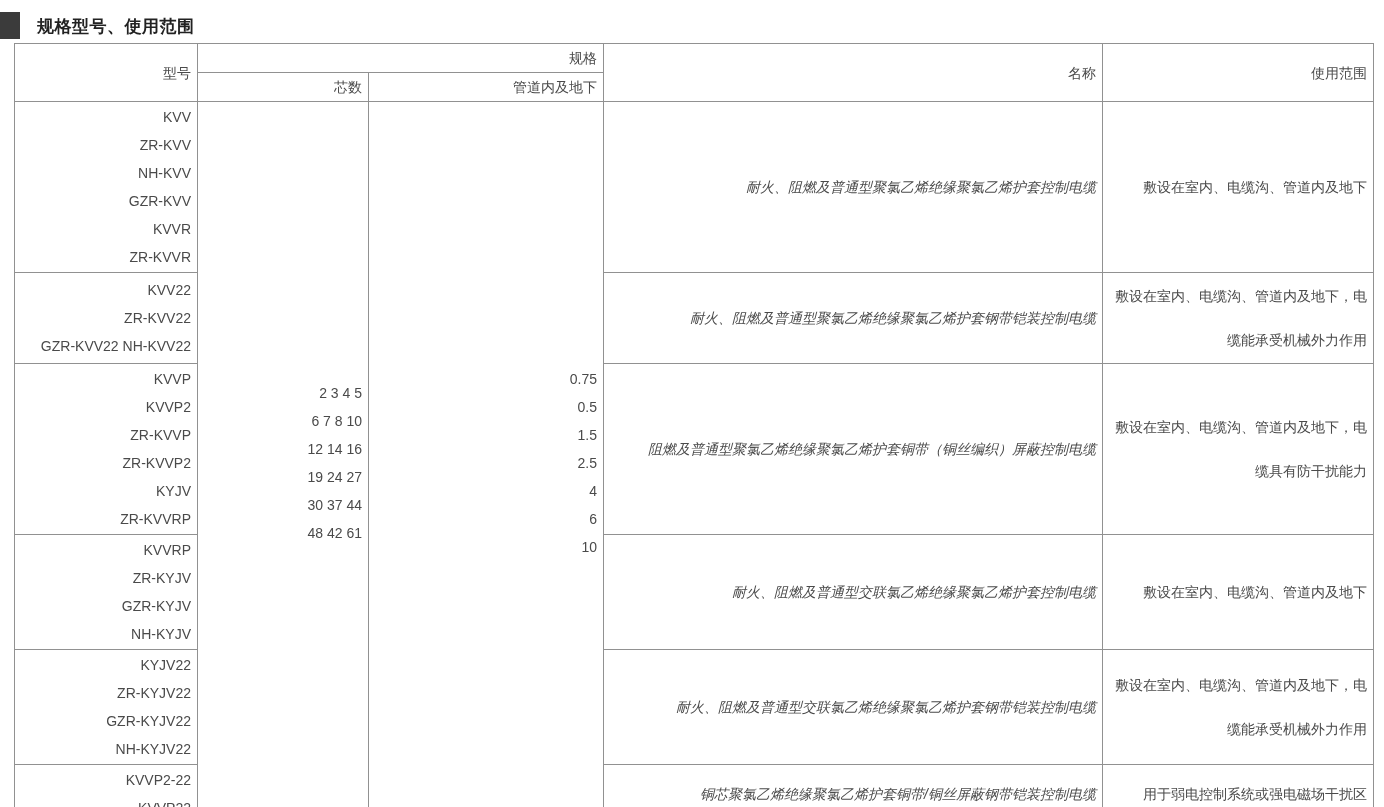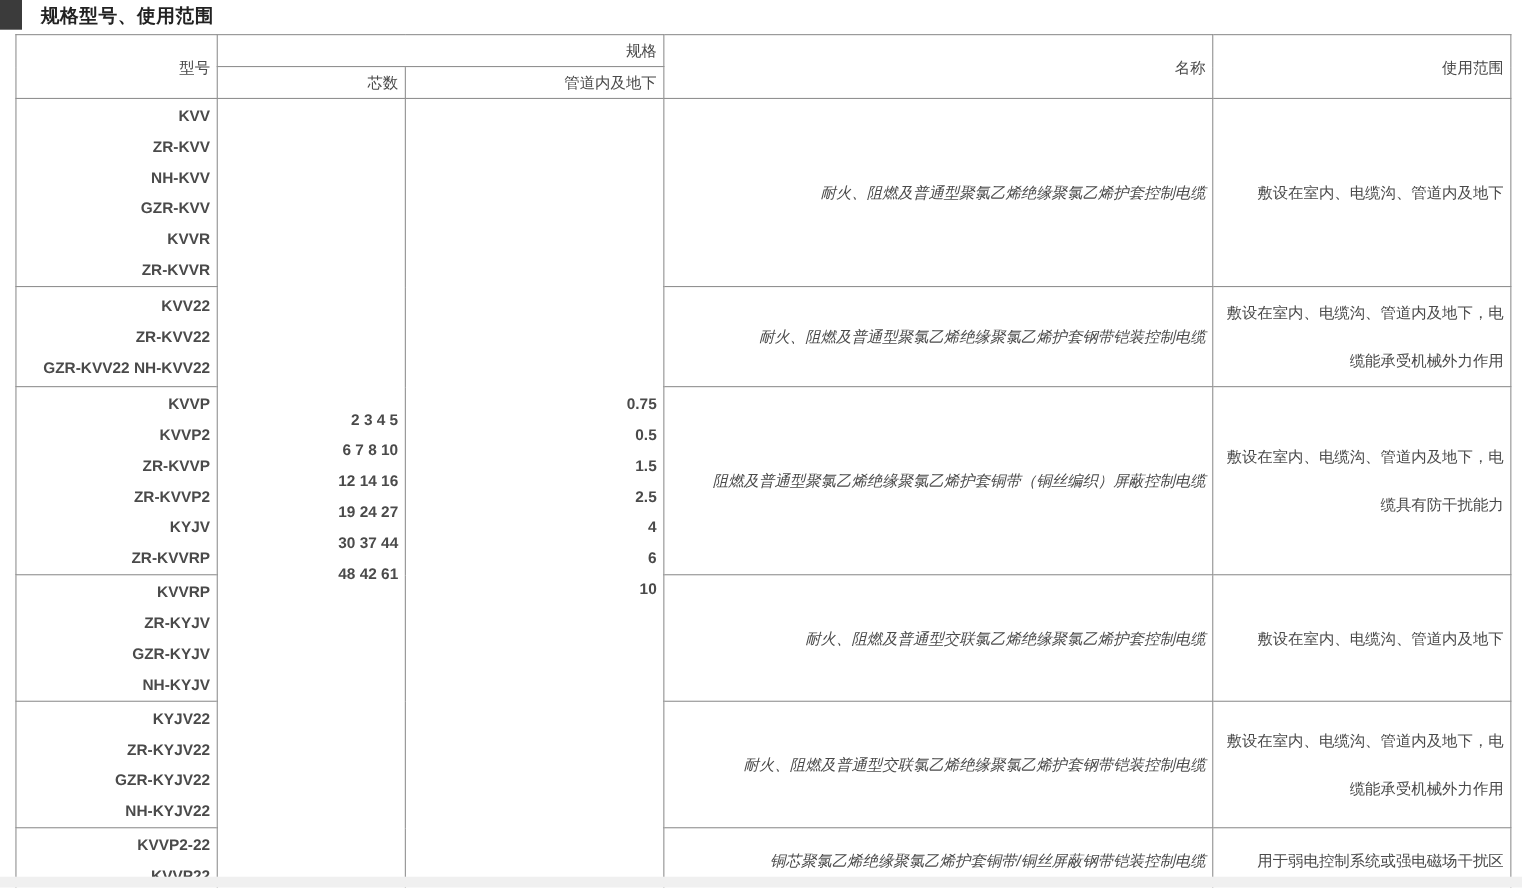--- a/index.html
+++ b/index.html
@@ -2,21 +2,21 @@
 <html><head>
 <meta charset="utf-8">
 <style>
   * { margin: 0; padding: 0; box-sizing: border-box; }
   html, body {
     width: 1384px; height: 807px;
     background: #ffffff;
     font-family: "Liberation Sans", "DejaVu Sans", sans-serif;
     overflow: hidden;
   }
-  .page { position: relative; width: 1384px; height: 598px; }
+  .page { position: relative; width: 1384px; height: 598px; margin-top: 12px; }
 
   .accent-block {
     position: absolute; left: 0; top: 0;
     width: 20px; height: 27px;
     background: #3b3b3b;
   }
   .page-title {
     position: absolute; left: 37px; top: 3px;
     font-size: 17px; font-weight: bold; color: #222222;
     letter-spacing: 0.5px;
@@ -33,21 +33,21 @@
     border: 1px solid #919191;
     color: #4a4a4a;
     font-size: 14px;
     font-weight: normal;
     text-align: right;
     vertical-align: middle;
     padding: 1px 6px;
   }
   .spec-table { border-bottom: 2px solid #5f5f5f; }
   .spec-table thead th { height: 29px; line-height: 20px; }
-  .model-cell .line, .spec-cell .line { line-height: 28px; white-space: nowrap; font-weight: bold; }
+  .model-cell .line, .spec-cell .line { line-height: 28px; white-space: nowrap; }
   .name-cell { line-height: 44px; font-style: italic; }
   .usage-cell { line-height: 44px; padding: 1px 8px; }
 
   .footer-strip {
     position: absolute; left: 0; top: 797px;
     width: 1384px; height: 10px;
     background: #f0f0f0;
   }
 </style>
 </head>

